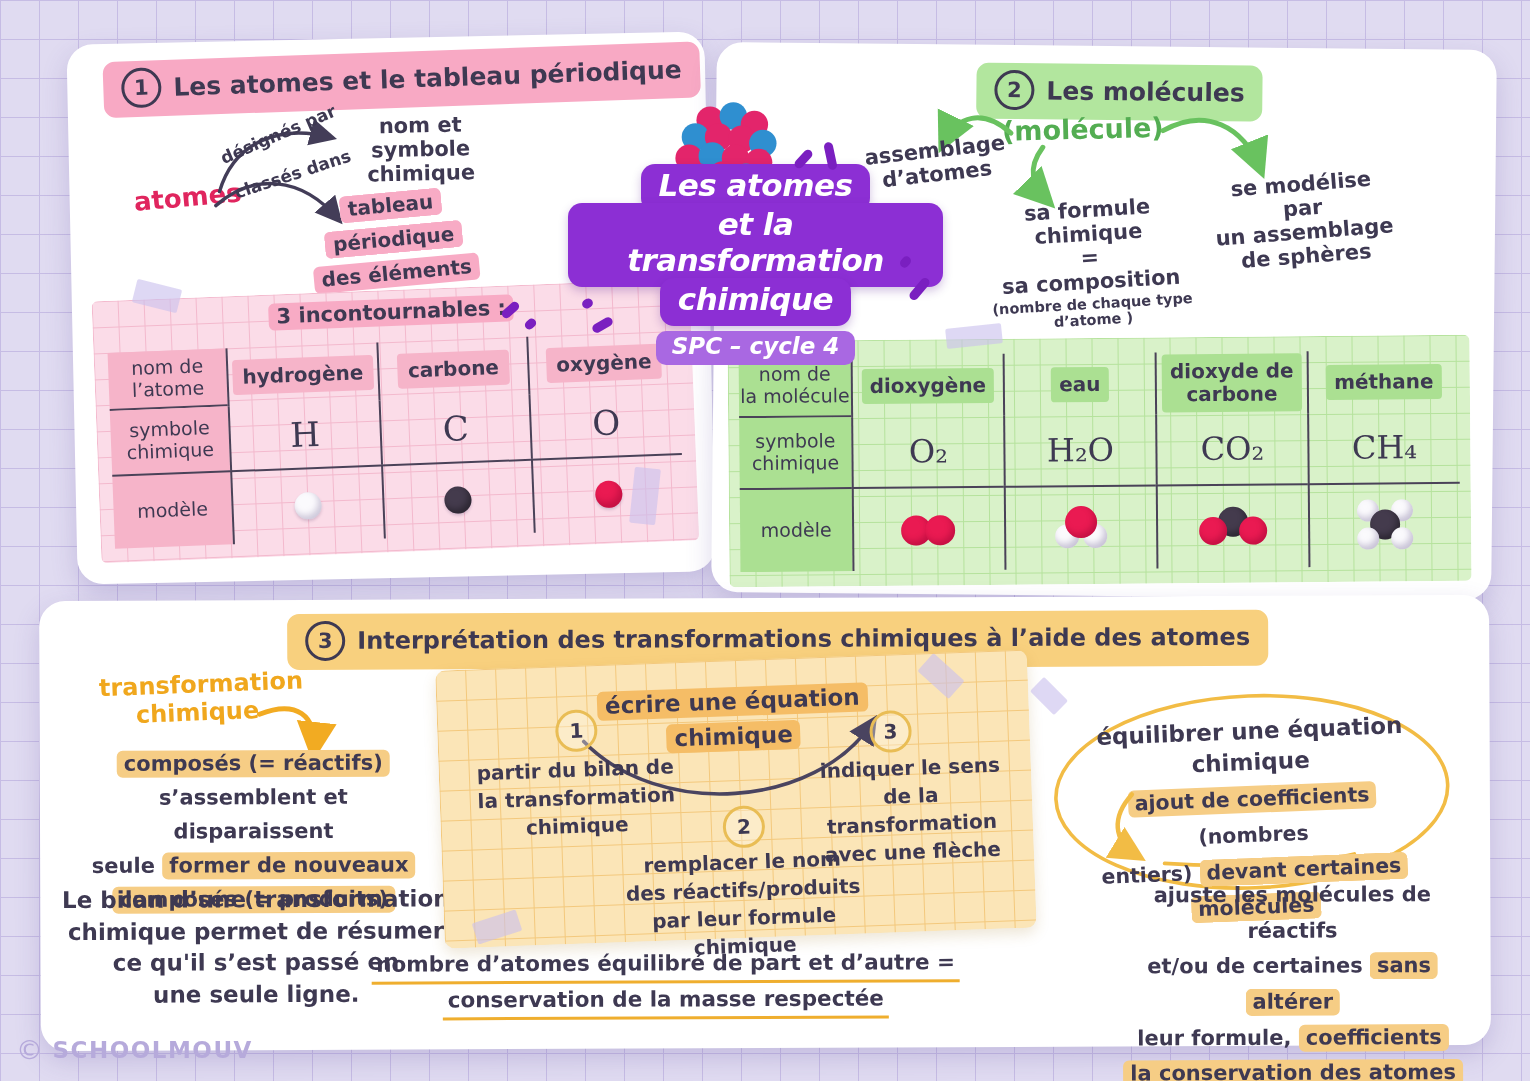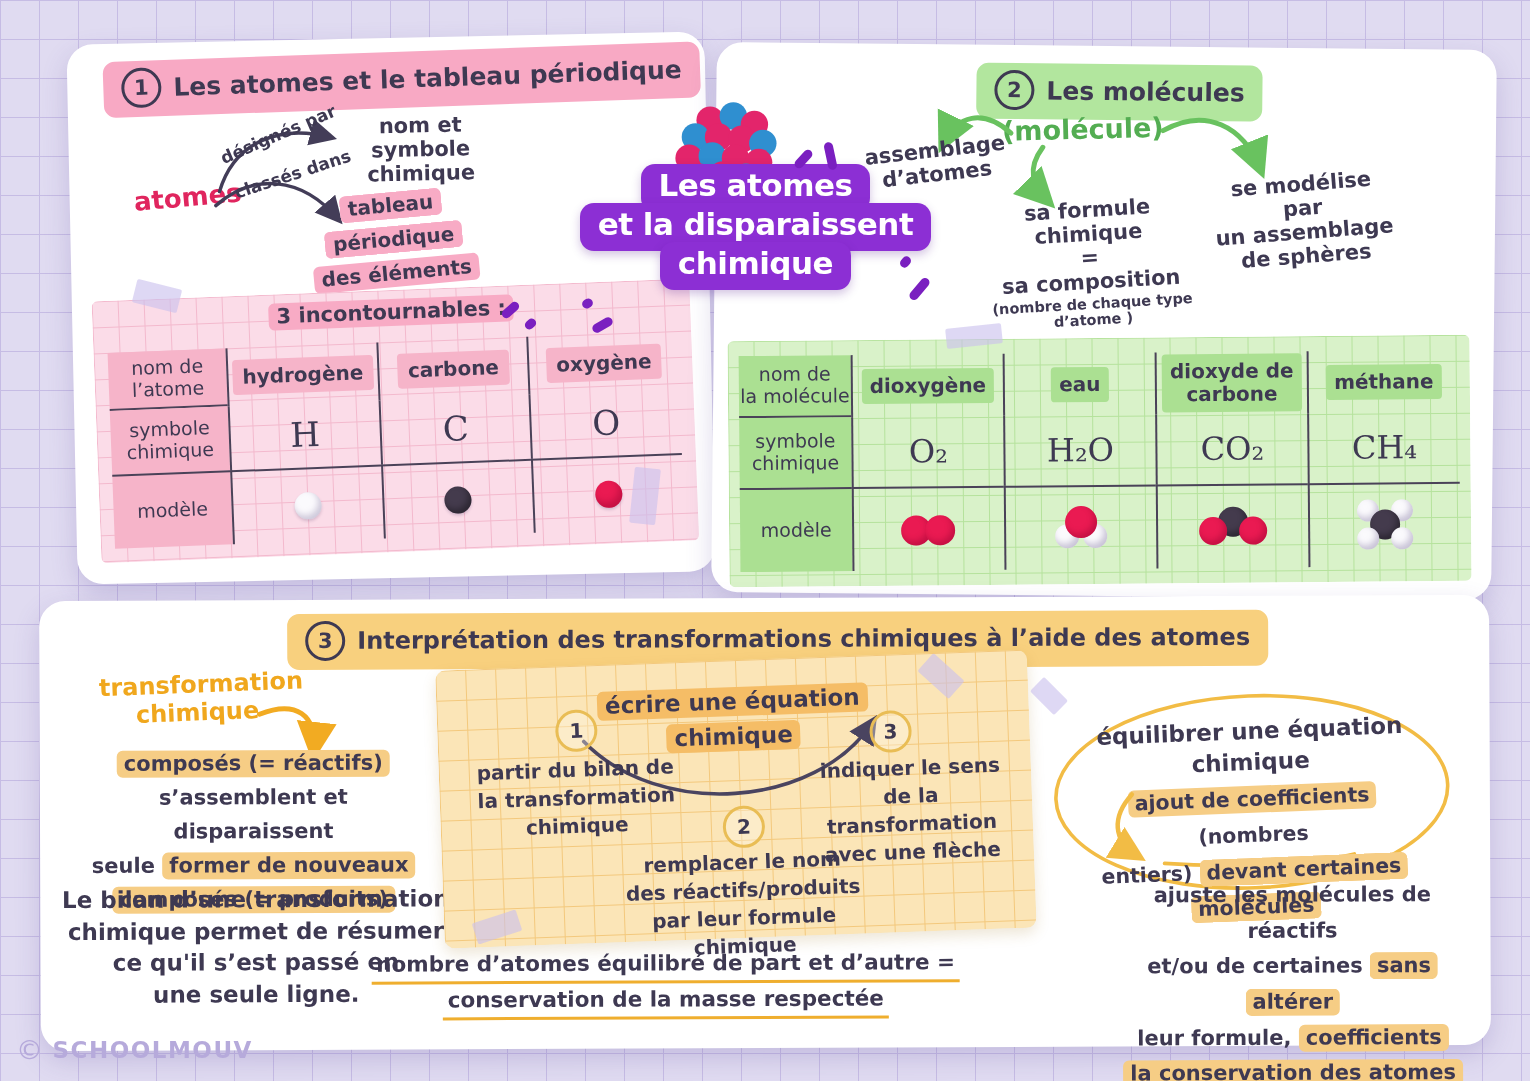--- a/index.html
+++ b/index.html
@@ -95,21 +95,21 @@
   .step{position:absolute;text-align:center;font-size:20px;font-weight:600;line-height:1.4;}
   .s3-note{left:300px;top:352px;width:650px;text-align:center;font-size:21.5px;font-weight:600;line-height:1.2;}
   .unders{display:inline-block;border-bottom:3px solid #efae2e;padding:0 5px 4px;margin-bottom:3px;}
   .ovalwrap{left:1012px;top:96px;width:400px;height:204px;transform:rotate(-2deg);}
   .oval-text{position:absolute;left:18px;top:24px;width:364px;text-align:center;}
   .oval-title{font-size:23px;font-weight:800;line-height:1.35;}
   .oval-body{font-size:20.5px;font-weight:600;line-height:1.75;margin-top:4px;}
   .s3-rpara{left:1072px;top:282px;width:360px;text-align:center;font-size:21px;font-weight:600;line-height:1.7;}
 
   
-  .banner{left:568px;top:164px;width:375px;text-align:center;z-index:6;}
+  .banner{left:568px;top:164px;width:375px;text-align:center;z-index:6;font-style:italic;}
   .bline{display:inline-block;background:#8c2fd4;color:#fff;font-size:31px;font-weight:800;letter-spacing:-.5px;
     padding:3px 18px 9px;border-radius:14px;margin-bottom:-9px;box-shadow:0 4px 10px rgba(80,20,140,.25);}
   .sbadge{display:inline-block;background:#a968e2;color:#fff;font-size:23px;font-weight:700;
     padding:2px 16px 6px;border-radius:10px;margin-top:14px;}
   .cluster{left:668px;top:96px;z-index:5;}
 
   .dash{position:absolute;width:9px;background:#7a1fc0;border-radius:6px;z-index:7;}
   .tape{position:absolute;background:rgba(201,192,238,.62);border-radius:2px;z-index:8;}
 
   .footer{left:16px;top:1034px;display:flex;align-items:center;gap:8px;color:#b6aadb;font-weight:800;
@@ -393,22 +393,23 @@
         <circle cx="74" cy="76" r="13" fill="#2f8fd0"></circle>
       <circle cx="92" cy="80" r="12" fill="#e3256b"></circle>
         <circle cx="42" cy="92" r="12" fill="#2f8fd0"></circle>
       <circle cx="64" cy="92" r="12" fill="#e3256b"></circle>
         <circle cx="84" cy="94" r="11" fill="#e3256b"></circle>
     </g>
   </svg>
 
   <div class="abs banner">
     <div><span class="bline">Les atomes</span></div>
-    <div><span class="bline">et la disparaissent</span></div>
+    <div><span class="bline">et la transformation</span></div>
     <div><span class="bline">chimique</span></div>
+    <div><span class="sbadge">SPC – cycle 4</span></div>
   </div>
 
   <span class="dash" style="left:799px;top:148px;height:22px;transform:rotate(42deg);"></span>
   <span class="dash" style="left:826px;top:142px;height:28px;transform:rotate(-12deg);"></span>
   <span class="dash" style="left:901px;top:256px;height:12px;transform:rotate(40deg);"></span>
   <span class="dash" style="left:915px;top:276px;height:26px;transform:rotate(40deg);"></span>
   <span class="dash" style="left:583px;top:298px;height:11px;transform:rotate(60deg);"></span>
   <span class="dash" style="left:598px;top:314px;height:22px;transform:rotate(60deg);"></span>
   <span class="dash" style="left:506px;top:300px;height:20px;transform:rotate(48deg);"></span>
   <span class="dash" style="left:526px;top:318px;height:12px;transform:rotate(48deg);"></span>

